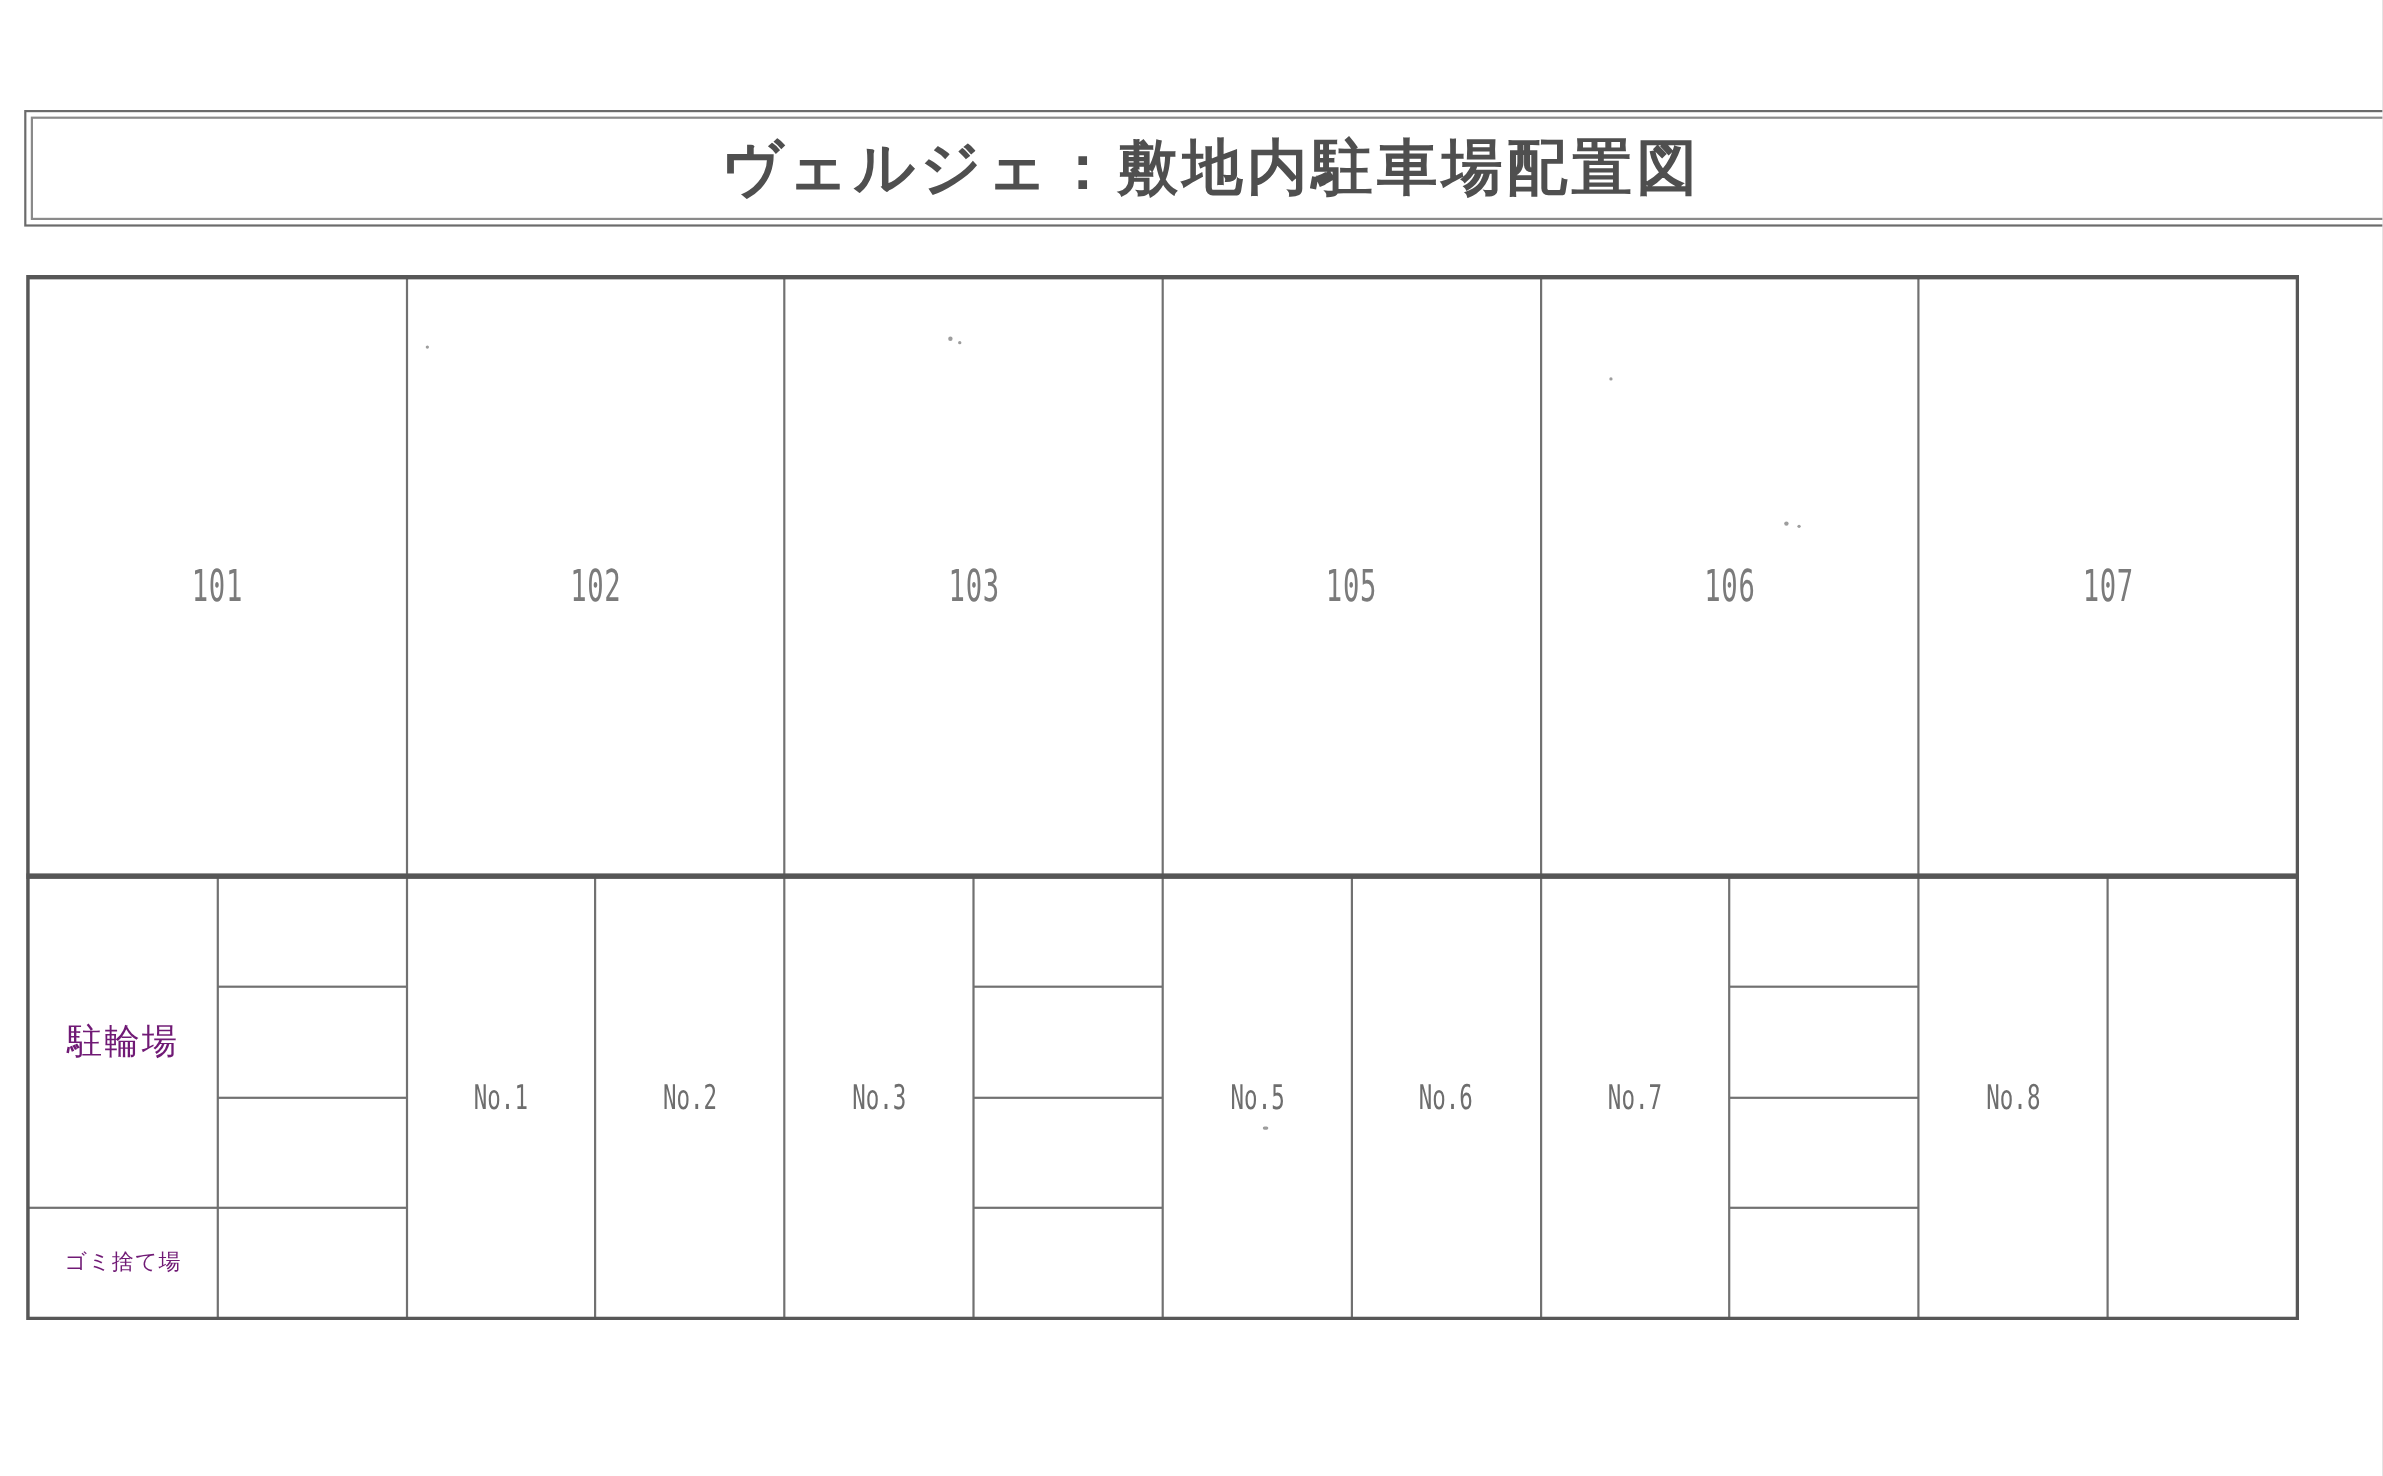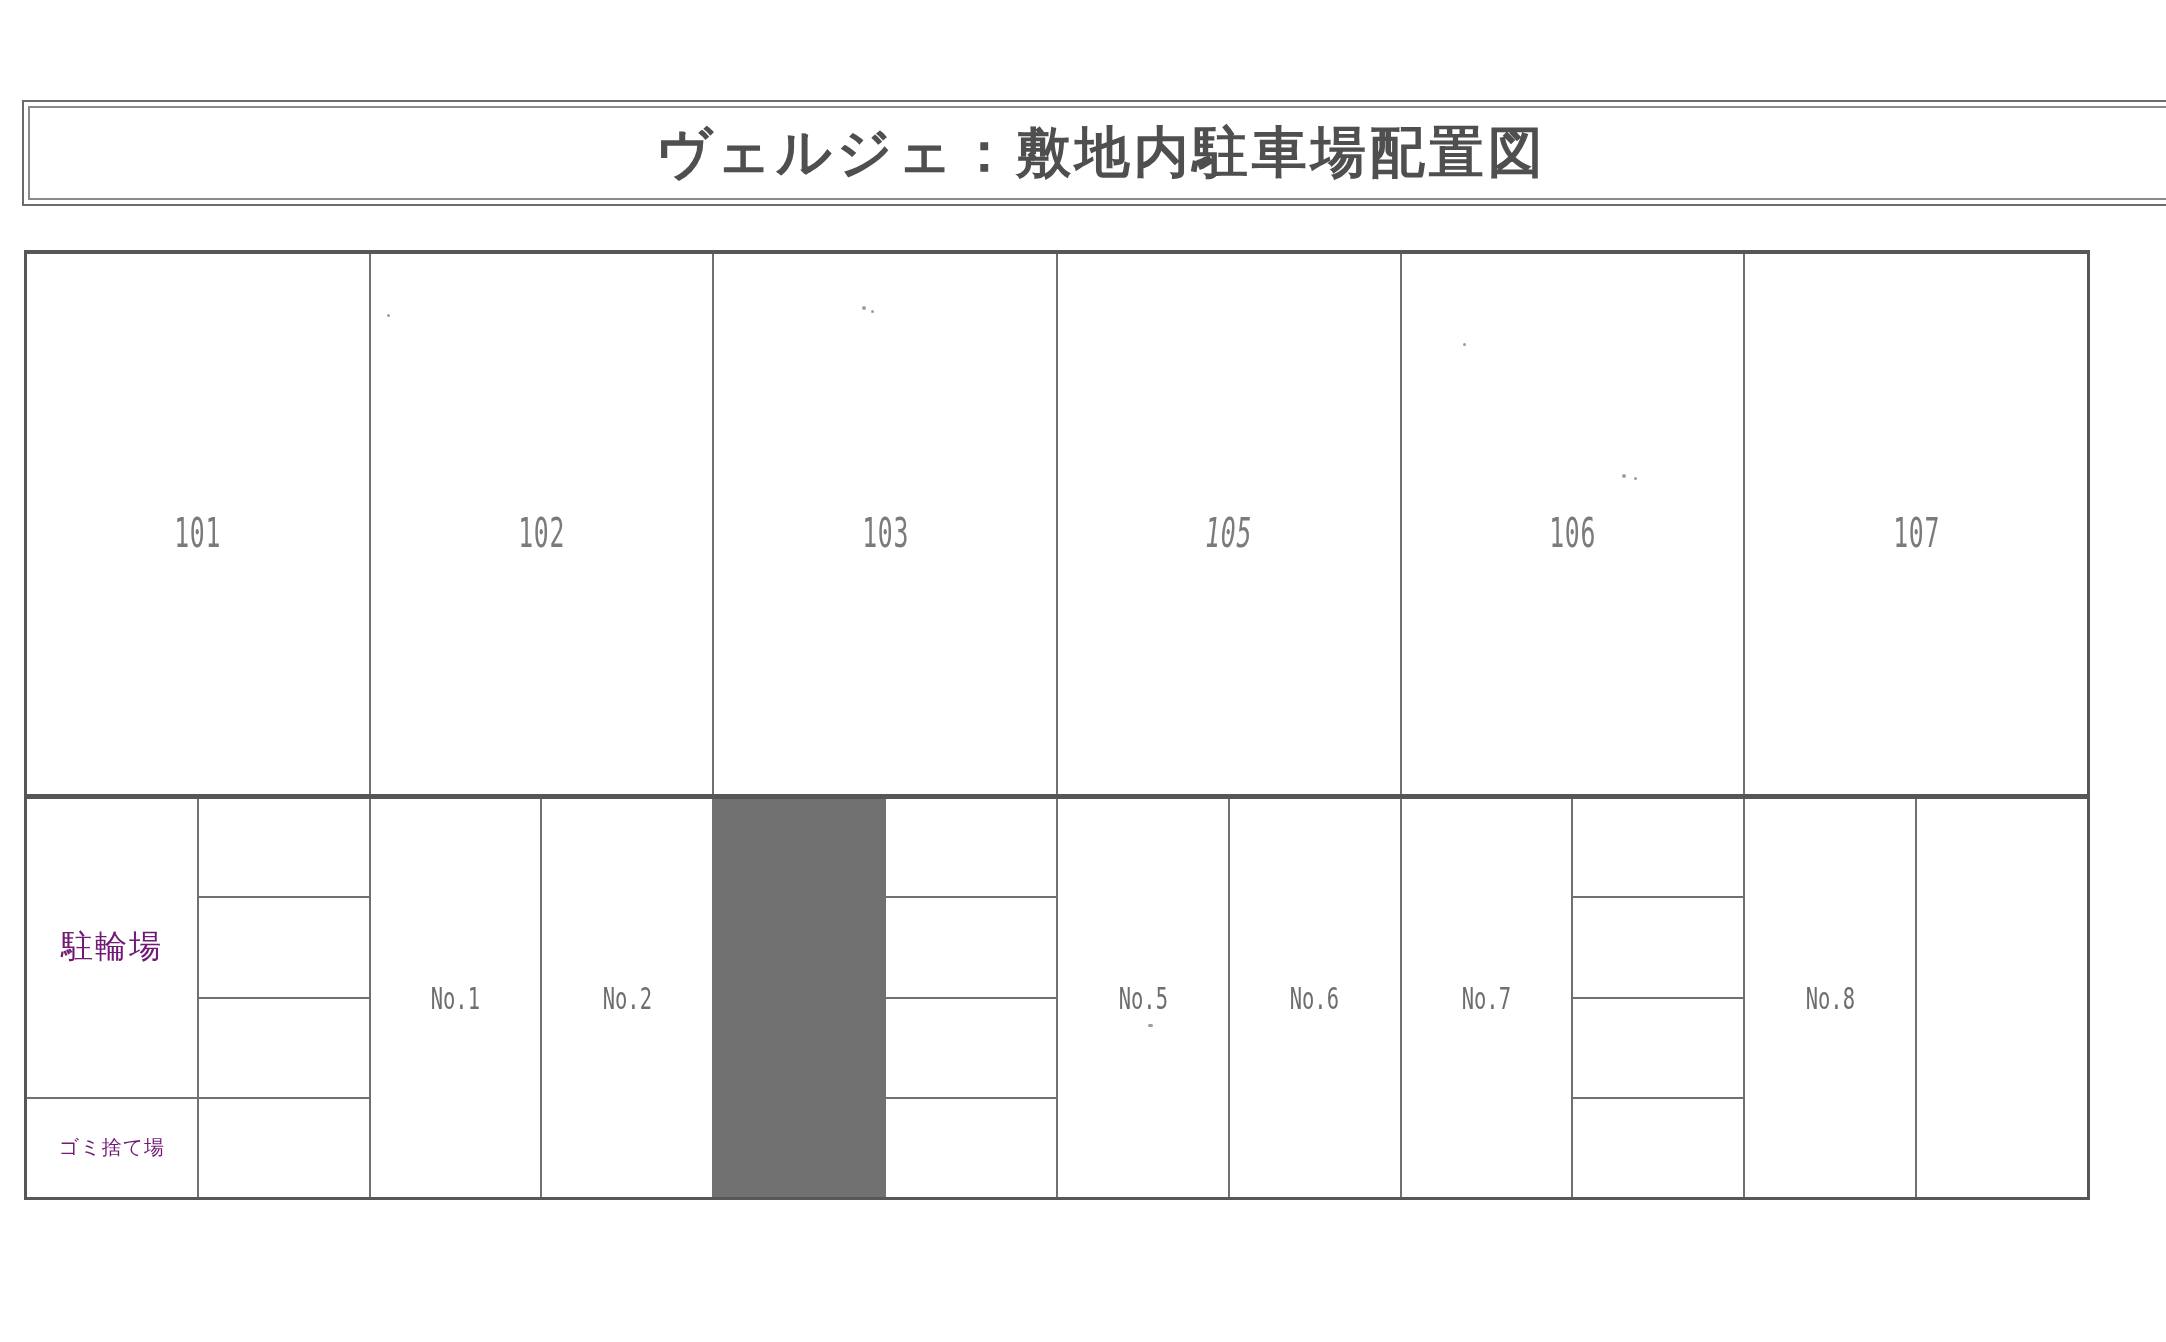--- a/index.html
+++ b/index.html
@@ -117,21 +117,21 @@
 
     <div class="cell" style="grid-column:1/3; grid-row:1;">
       <span class="unit-label">101</span>
     </div>
     <div class="cell" style="grid-column:3/5; grid-row:1;align-items:center;">
       <span class="unit-label">102</span>
     </div>
     <div class="cell" style="grid-column:5/7; grid-row:1;">
       <span class="unit-label">103</span>
     </div>
-    <div class="cell" style="grid-column:7/9; grid-row:1;font-style:italic;">
+    <div class="cell" style="grid-column:7/9; grid-row:1;">
       <span class="unit-label">105</span>
     </div>
     <div class="cell" style="grid-column:9/11; grid-row:1;">
       <span class="unit-label">106</span>
     </div>
     <div class="cell" style="grid-column:11/13; grid-row:1;">
       <span class="unit-label">107</span>
     </div>
 
     <div class="cell" style="grid-column:1/2; grid-row:2/5;">
@@ -144,20 +144,23 @@
     <div class="cell" style="grid-column:2/3; grid-row:2;"></div>
     <div class="cell" style="grid-column:2/3; grid-row:3;"></div>
     <div class="cell" style="grid-column:2/3; grid-row:4;"></div>
     <div class="cell" style="grid-column:2/3; grid-row:5;"></div>
 
     <div class="cell" style="grid-column:3/4; grid-row:2/6;">
       <span class="spot-label">No.1</span>
     </div>
     <div class="cell" style="grid-column:4/5; grid-row:2/6;">
       <span class="spot-label">No.2</span>
+    </div>
+    <div class="cell" style="grid-column:5/6; grid-row:2/6;">
+      <span class="spot-label">No.3</span>
     </div>
 
     <div class="cell" style="grid-column:6/7; grid-row:2;"></div>
     <div class="cell" style="grid-column:6/7; grid-row:3;"></div>
     <div class="cell" style="grid-column:6/7; grid-row:4;"></div>
     <div class="cell" style="grid-column:6/7; grid-row:5;"></div>
 
     <div class="cell" style="grid-column:7/8; grid-row:2/6;">
       <span class="spot-label">No.5</span>
     </div>

